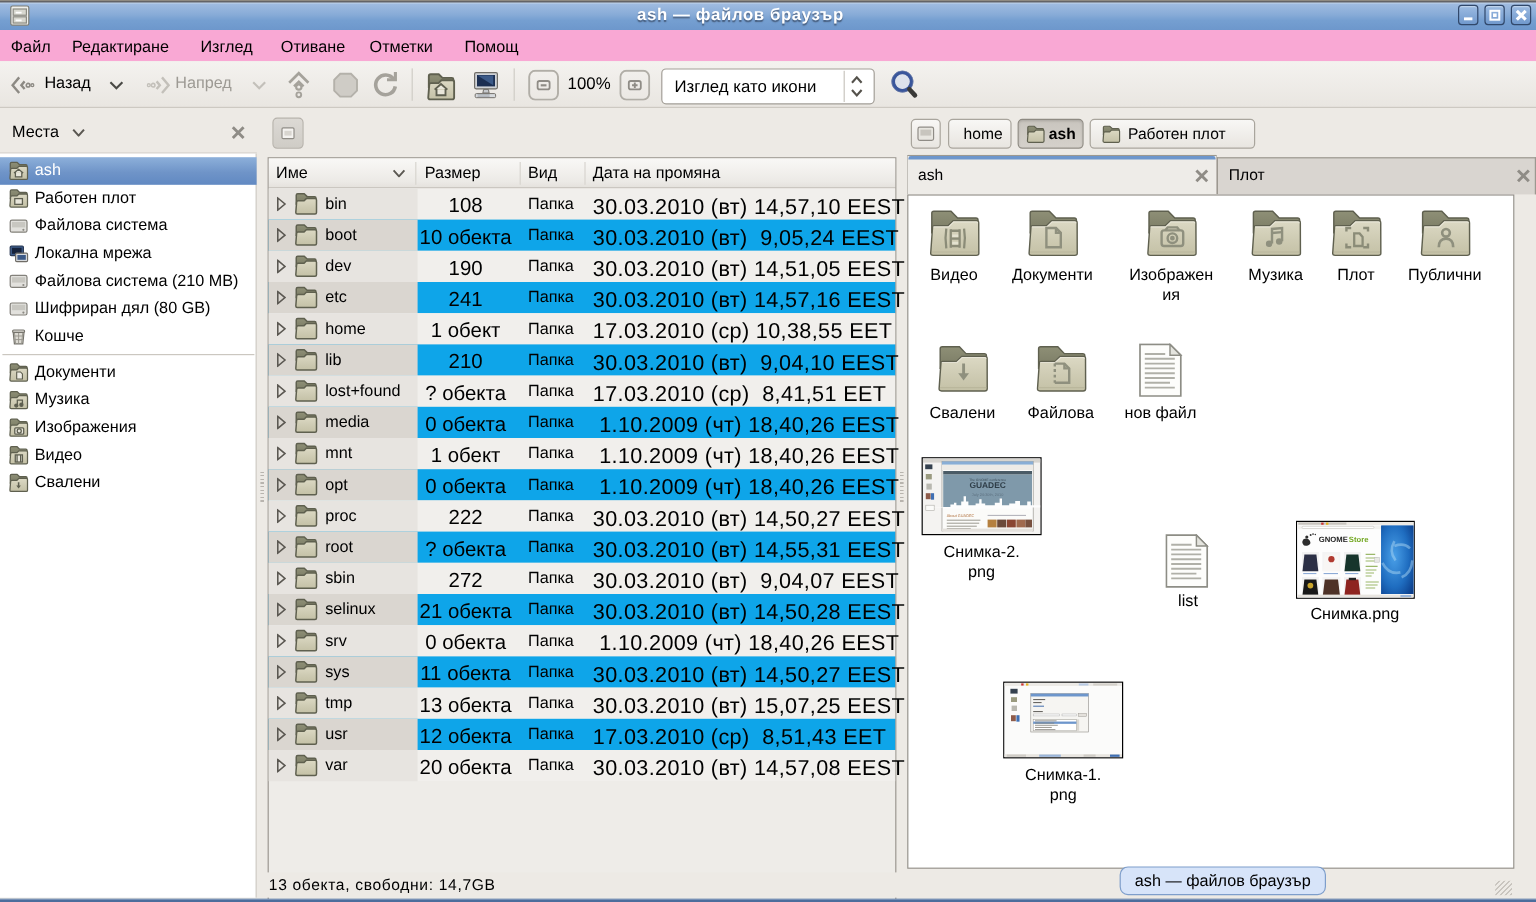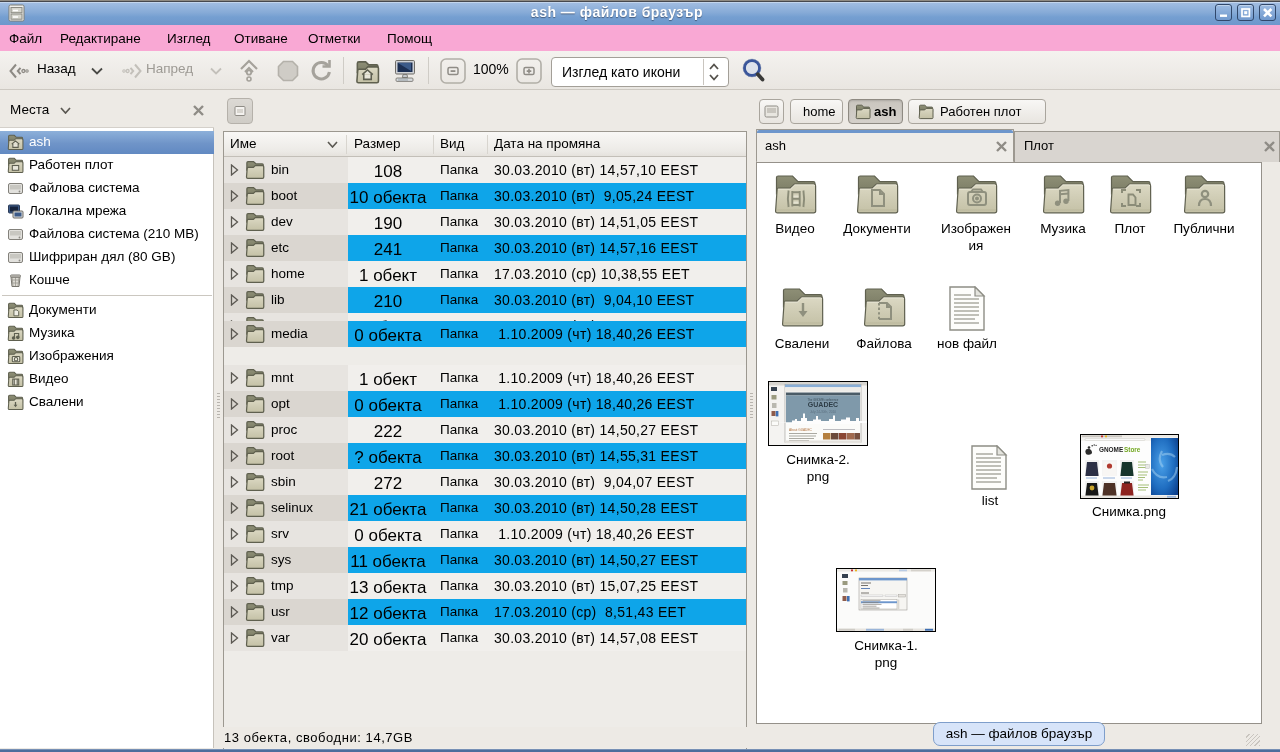--- a/index.html
+++ b/index.html
@@ -30,21 +30,21 @@
  background:linear-gradient(#dcd9d4,#cfccc6)}
 .list{left:223px;top:131px;width:524px;height:738px;border:1px solid #9c9890;background:#eeece8}
 .lhead{position:absolute;left:0;top:0;width:522px;height:25px;
  background:linear-gradient(#f9f8f6,#eceae6 80%,#e5e2dd);border-bottom:1px solid #c3bfb8}
 .lhead .col{position:absolute;top:4px;font-size:13.5px}
 .colsep{position:absolute;top:3px;width:1px;height:19px;background:#d8d5cf}
 .lrow{position:absolute;left:0;width:522px;height:26px}
 .lrow .name{position:absolute;left:47px;top:5px;font-size:13.5px}
 .lrow .size{position:absolute;left:124px;top:5px;width:80px;text-align:center;font-size:17px}
 .lrow .kind{position:absolute;left:216px;top:5px;font-size:13.5px}
-.lrow .date{position:absolute;left:270px;top:5px;font-size:14px;white-space:pre;letter-spacing:0.3px}
+.lrow .date{position:absolute;left:270px;top:5px;font-size:18px;white-space:pre;letter-spacing:0.3px}
 .r0{background:#f1efec}.r0 .c1{position:absolute;left:0;top:0;width:124px;height:26px;background:#e7e4e0}
 .r1{background:#0ea5e9}.r1 .c1{position:absolute;left:0;top:0;width:124px;height:26px;background:#dad6d0}
 .statusbar{left:217px;top:727px;width:1063px;height:21px;background:#edeae5}
 .statusbar span{position:absolute;left:7px;top:3px;font-size:13px;letter-spacing:0.55px}
 .pathbtn{position:absolute;top:99px;height:25px;border:1px solid #a9a59d;border-radius:4px;
  background:linear-gradient(#f8f7f5,#e8e5e0);}
 .pathbtn.pressed{background:linear-gradient(#c9c5be,#d5d1cb);border-color:#8e8a82;box-shadow:inset 0 1px 2px rgba(0,0,0,.15)}
 .tabbar{left:756px;top:129px;width:524px;height:33px}
 .tab-active{position:absolute;left:0;top:0;width:258px;height:33px;background:#eeece8;
  border:1px solid #9c9890;border-bottom:none;border-radius:1px;}
@@ -436,21 +436,21 @@
         <path d="M1.5,1 L7.5,6 L1.5,11 Z" fill="none" stroke="#5b5852" stroke-width="1.3"></path>
       </svg>
       <svg class="abs" style="left:21px;top:3px" width="20" height="20" viewBox="0 0 16 16">
         <use href="#folder-small"></use>
       </svg>
       <span class="name">lost+found</span>
       <span class="size">? обекта</span>
       <span class="kind">Папка</span>
       <span class="date">17.03.2010 (ср)  8,41,51 EET</span>
     </div>
-<div class="lrow r1" style="top:189px">
+<div class="lrow r1" style="top:207px">
       <div class="c1"></div>
       <svg class="abs" style="left:6px;top:7px" width="9" height="12" viewBox="0 0 9 12">
         <path d="M1.5,1 L7.5,6 L1.5,11 Z" fill="none" stroke="#5b5852" stroke-width="1.3"></path>
       </svg>
       <svg class="abs" style="left:21px;top:3px" width="20" height="20" viewBox="0 0 16 16">
         <use href="#folder-small"></use>
       </svg>
       <span class="name">media</span>
       <span class="size">0 обекта</span>
       <span class="kind">Папка</span>

